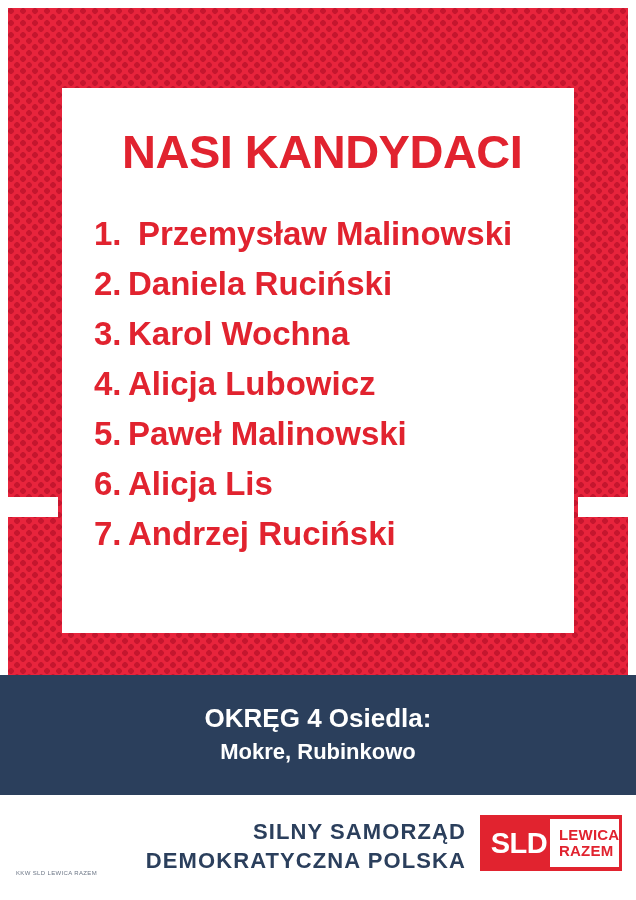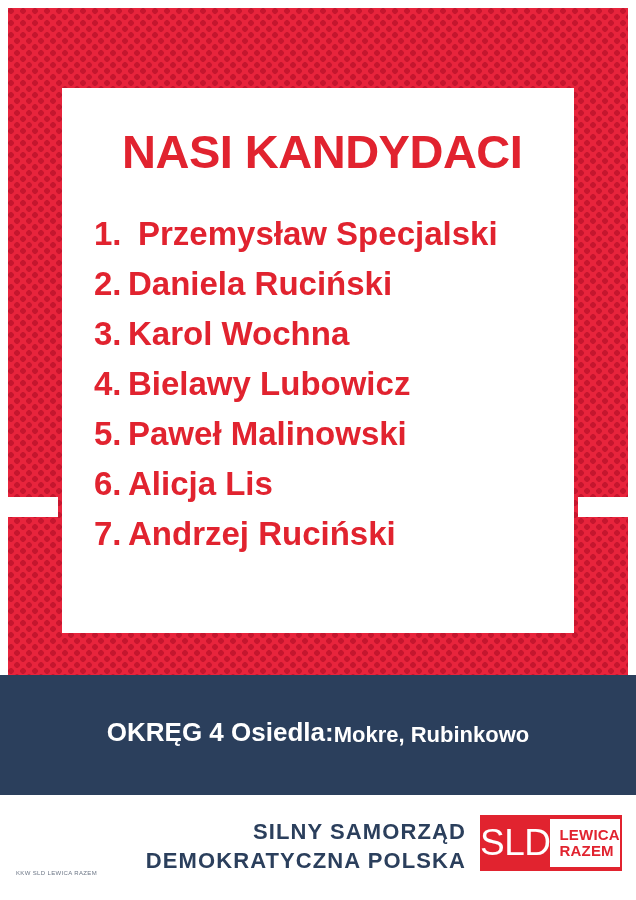--- a/index.html
+++ b/index.html
@@ -93,21 +93,21 @@
   .district-band {
     position: absolute;
     left: 0;
     top: 675px;
     width: 636px;
     height: 120px;
     background: #2b3f5c;
     color: #ffffff;
     z-index: 5;
     display: flex;
-    flex-direction: row;
+    flex-direction: column;
     align-items: center;
     justify-content: center;
     text-align: center;
     box-sizing: border-box;
     padding: 0 16px;
   }
   .district-head {
     font-size: 26px;
     font-weight: 700;
     line-height: 1.15;
@@ -164,23 +164,24 @@
     box-sizing: border-box;
     display: flex;
     align-items: stretch;
   }
   .logo-sld {
     flex: 0 0 62px;
     display: flex;
     align-items: center;
     justify-content: center;
     color: #ffffff;
-    font-size: 37px;
-    font-weight: 400;
+    font-size: 29px;
+    font-weight: 700;
     letter-spacing: -0.5px;
+    padding-left: 8px;
   }
   .logo-razem {
     flex: 1 1 auto;
     margin: 4px 4px 4px 0;
     background: #ffffff;
     color: #e1232f;
     display: flex;
     flex-direction: column;
     align-items: flex-start;
     justify-content: center;
@@ -200,33 +201,33 @@
 
   <div class="notch notch-left"></div>
   <div class="notch notch-right"></div>
 
   <div class="card">
     <h1 class="poster-title">NASI KANDYDACI</h1>
 
     <ul class="candidate-list">
       <li class="candidate-row first">
         <span class="cand-num">1.</span>
-        <span class="cand-name">Przemysław Specjalski</span>
+        <span class="cand-name">Przemysław Malinowski</span>
       </li>
       <li class="candidate-row">
         <span class="cand-num">2.</span>
         <span class="cand-name">Daniela Ruciński</span>
       </li>
       <li class="candidate-row">
         <span class="cand-num">3.</span>
         <span class="cand-name">Karol Wochna</span>
       </li>
       <li class="candidate-row">
         <span class="cand-num">4.</span>
-        <span class="cand-name">Bielawy Lubowicz</span>
+        <span class="cand-name">Alicja Lubowicz</span>
       </li>
       <li class="candidate-row">
         <span class="cand-num">5.</span>
         <span class="cand-name">Paweł Malinowski</span>
       </li>
       <li class="candidate-row">
         <span class="cand-num">6.</span>
         <span class="cand-name">Alicja Lis</span>
       </li>
       <li class="candidate-row">

